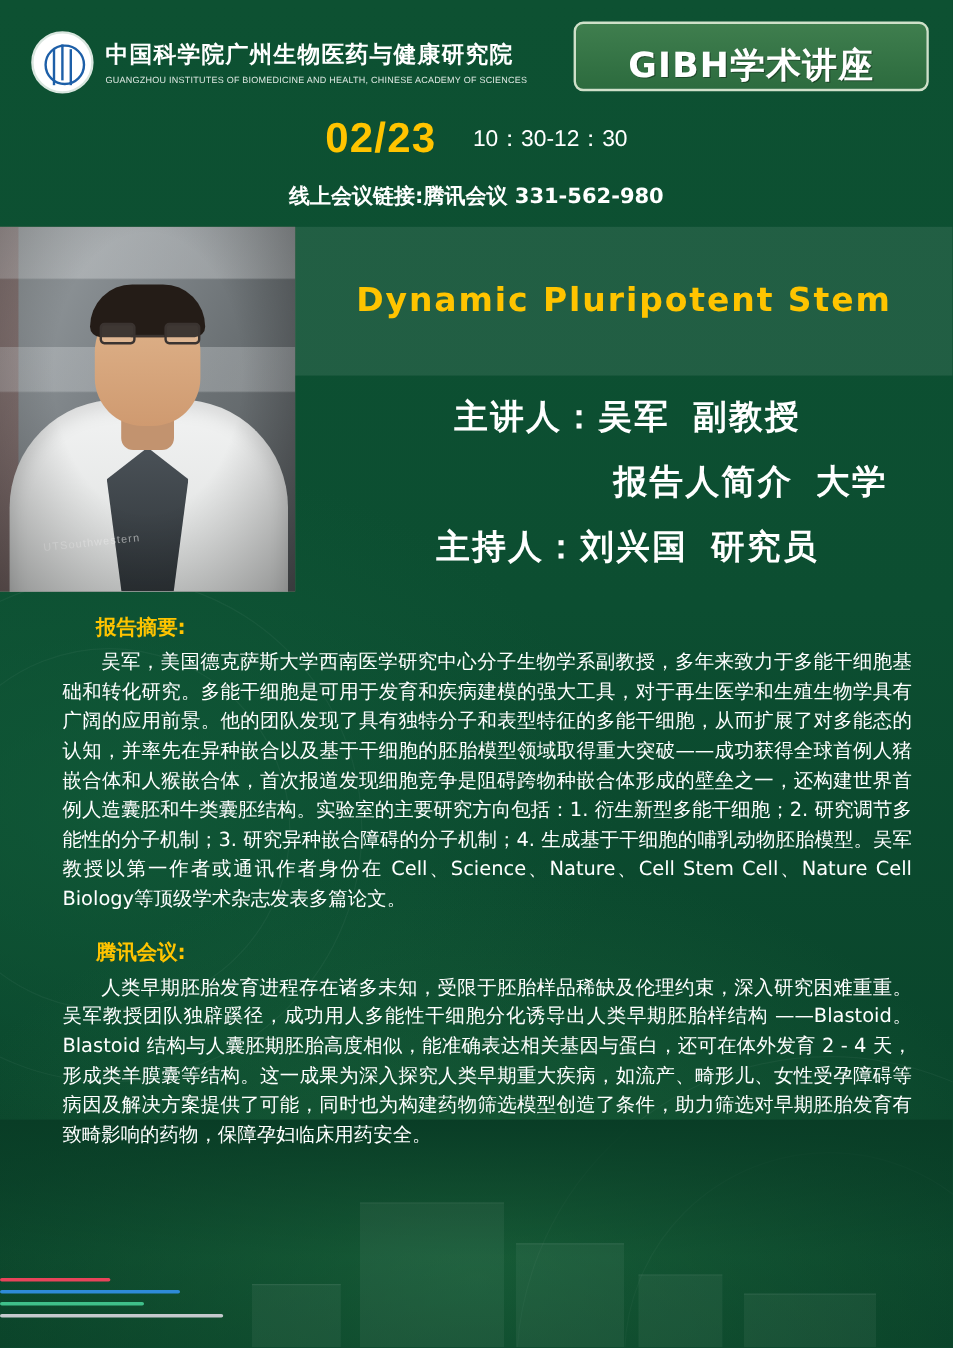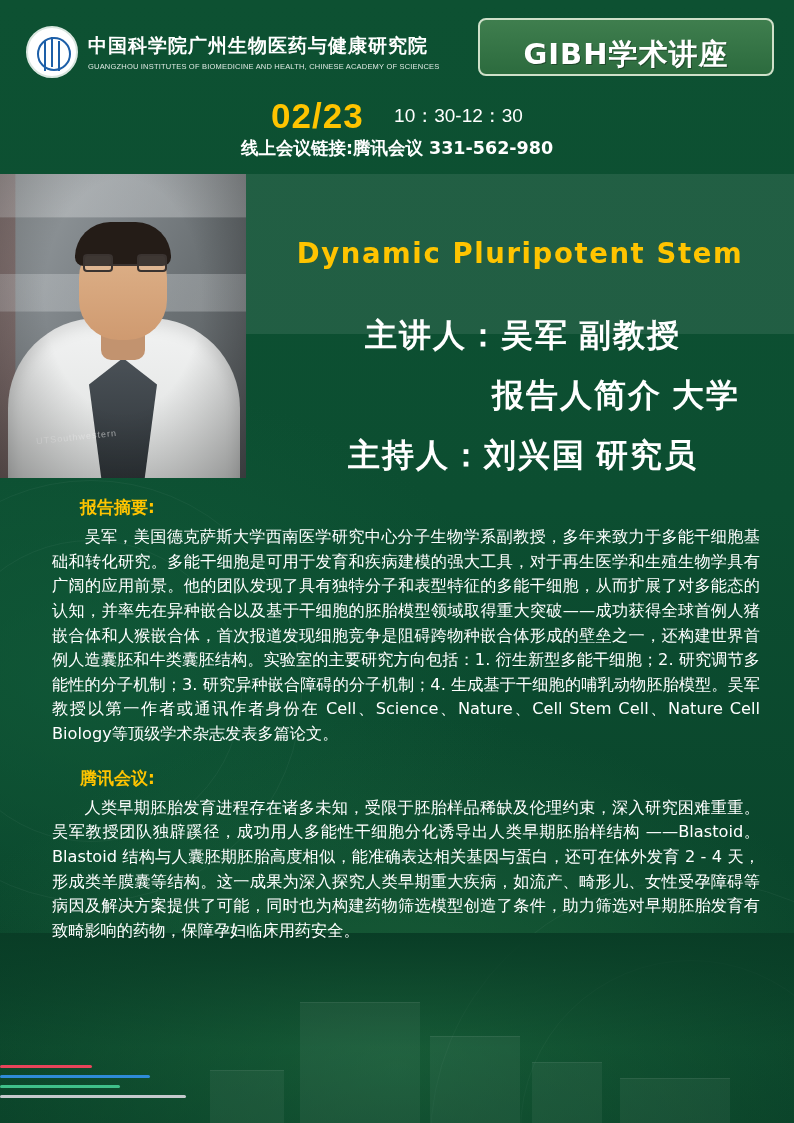--- a/index.html
+++ b/index.html
@@ -159,21 +159,21 @@
     font-size: 19px;
     margin-left: 26px;
     vertical-align: middle;
     font-family: Liberation Sans, sans-serif;
   }
   .meeting-line {
     text-align: center;
     color: #ffffff;
     font-size: 17.5px;
     font-weight: bold;
-    margin-top: 0;
+    margin-top: 15px;
     font-family: "DejaVu Sans", "Liberation Sans", sans-serif;
     position: relative;
     z-index: 3;
   }
 
   
   .band {
     position: relative;
     margin-top: 14px;
     height: 304px;
@@ -284,21 +284,21 @@
     position: absolute;
     inset: 0;
     background: radial-gradient(ellipse at 50% 40%, rgba(0,0,0,0) 45%, rgba(0,0,0,0.35) 100%);
   }
 
   .titlebox {
     position: absolute;
     left: 246px;
     right: 0;
     top: 0;
-    height: 160px;
+    height: 124px;
     background: rgba(255,255,255,0.09);
     display: flex;
     flex-direction: column;
     align-items: center;
     justify-content: center;
   }
   .title-line {
     color: #ffc400;
     font-size: 27.5px;
     font-weight: bold;
@@ -312,24 +312,24 @@
     left: 246px;
     right: 0;
     top: 124px;
     bottom: 0;
     padding: 16px 26px 0 0;
     box-sizing: border-box;
   }
   .spk-row {
     color: #ffffff;
     font-weight: bold;
-    font-size: 32px;
+    font-size: 28px;
     letter-spacing: 2px;
     text-align: center;
-    font-family: Liberation Serif, serif;
+    font-family: Liberation Mono, monospace;
     margin-bottom: 16px;
   }
   .spk-row.right { text-align: right; padding-right: 28px; }
   .spk-row.pad { padding-left: 32px; }
 
   
   .content {
     position: relative;
     z-index: 3;
     padding: 18px 34px 0 52px;

